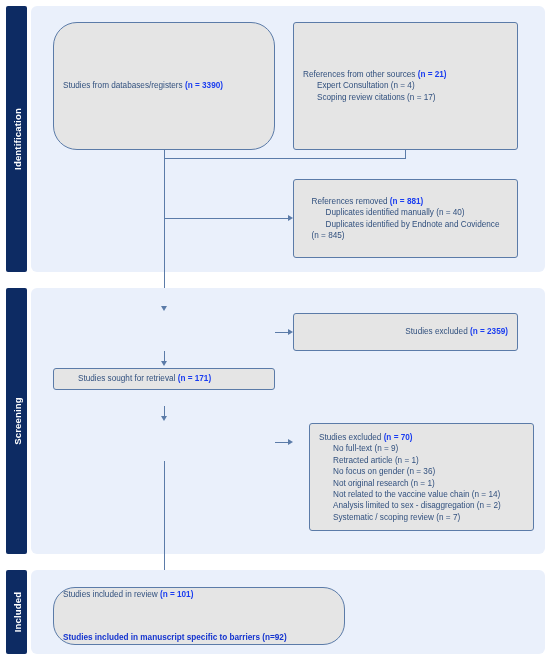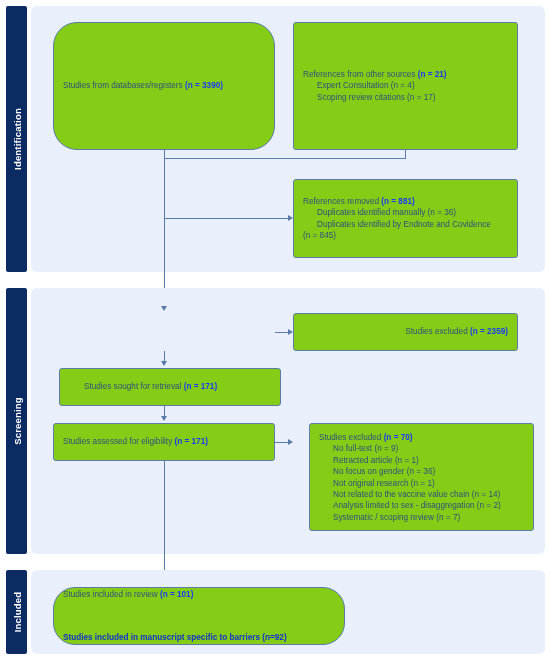--- a/index.html
+++ b/index.html
@@ -33,21 +33,21 @@
   
   .stage-panel{
     position:absolute;
     background:#eaf0fb;
     border-radius:6px;
   }
 
   
   .node{
     position:absolute;
-    background:#84cc16;
+    background:#e5e5e5;
     border:1px solid #5b7ba8;
     border-radius:3px;
     box-sizing:border-box;
     display:flex;
     align-items:center;
     padding:0 9px;
   }
   .node-text{
     font-size:8.2px;
     line-height:11.4px;
@@ -96,52 +96,49 @@
   </div>
 
   <div class="line-v" style="left:164px;top:150px;height:9px;"></div>
   <div class="line-v" style="left:405px;top:150px;height:9px;"></div>
   <div class="line-h" style="left:164px;top:158px;width:242px;"></div>
   <div class="line-v" style="left:164px;top:158px;height:150px;"></div>
 
   <div class="line-h" style="left:164px;top:218px;width:124px;"></div>
   <div class="arrow-right" style="left:288px;top:214.5px;"></div>
 
-  <div class="node" style="left:293px;top:179px;width:225px;height:79px;">
-    <div class="node-text"><span>References removed </span><span class="count">(n = 881)</span><span class="sub">Duplicates identified manually (n = 36)</span><span class="sub">Duplicates identified by Endnote and Covidence</span><span style="display:block;">(n = 845)</span></div>
+  <div class="node" style="left:293px;top:179px;width:225px;height:79px;justify-content:center;">
+    <div class="node-text"><span>References removed </span><span class="count">(n = 881)</span><span class="sub">Duplicates identified manually (n = 40)</span><span class="sub">Duplicates identified by Endnote and Covidence</span><span style="display:block;">(n = 845)</span></div>
   </div>
 
   <div class="stage-panel" style="left:31px;top:288px;width:514px;height:266px;"></div>
   <div class="stage-bar" style="left:6px;top:288px;width:21px;height:266px;">
     <span class="stage-label">Screening</span>
   </div>
 
   <div class="arrow-down" style="left:160.5px;top:306px;"></div>
 
 
   <div class="line-h" style="left:275px;top:332px;width:13px;"></div>
   <div class="arrow-right" style="left:288px;top:328.5px;"></div>
 
   <div class="node" style="left:293px;top:313px;width:225px;height:38px;justify-content:flex-end;">
     <div class="node-text"><span>Studies excluded </span><span class="count">(n = 2359)</span></div>
   </div>
 
   <div class="line-v" style="left:164px;top:351px;height:12px;"></div>
   <div class="arrow-down" style="left:160.5px;top:361px;"></div>
 
-  <div class="node" style="left:59px;top:368px;width:222px;height:38px;padding-left:24px;">
+  <div class="node" style="left:53px;top:368px;width:222px;height:22px;padding-left:24px;">
     <div class="node-text"><span>Studies sought for retrieval </span><span class="count">(n = 171)</span></div>
   </div>
 
   <div class="line-v" style="left:164px;top:406px;height:12px;"></div>
   <div class="arrow-down" style="left:160.5px;top:416px;"></div>
 
-  <div class="node" style="left:53px;top:423px;width:222px;height:38px;">
-    <div class="node-text"><span>Studies assessed for eligibility </span><span class="count">(n = 171)</span></div>
-  </div>
 
   <div class="line-h" style="left:275px;top:442px;width:13px;"></div>
   <div class="arrow-right" style="left:288px;top:438.5px;"></div>
 
   <div class="node" style="left:293px;top:423px;width:225px;height:108px;align-items:flex-start;padding-top:8px;margin-left:16px;">
     <div class="node-text"><span>Studies excluded </span><span class="count">(n = 70)</span><span class="sub">No full-text (n = 9)</span><span class="sub">Retracted article (n = 1)</span><span class="sub">No focus on gender (n = 36)</span><span class="sub">Not original research (n = 1)</span><span class="sub">Not related to the vaccine value chain (n = 14)</span><span class="sub">Analysis limited to sex - disaggregation (n = 2)</span><span class="sub">Systematic / scoping review (n = 7)</span></div>
   </div>
 
   <div class="line-v" style="left:164px;top:461px;height:124px;"></div>
   <div class="arrow-down" style="left:160.5px;top:583px;"></div>

